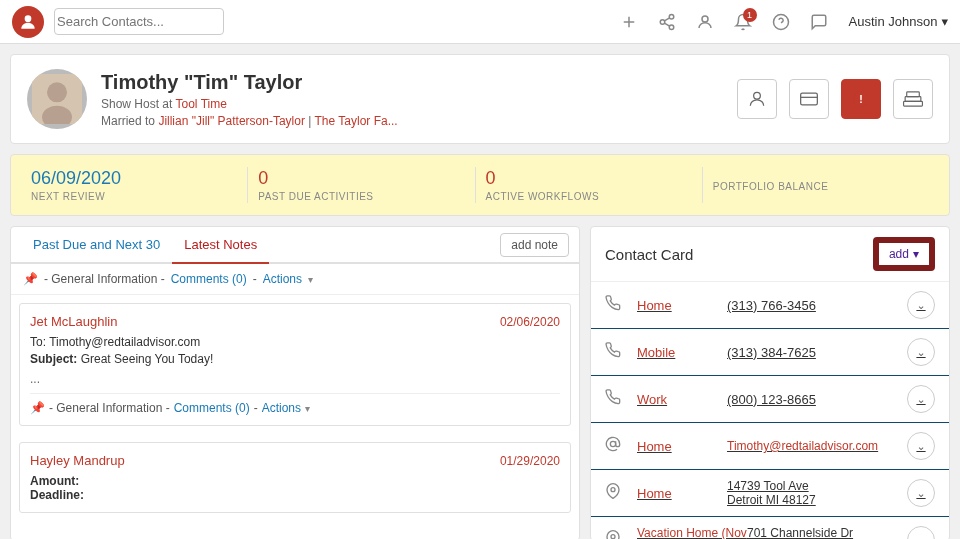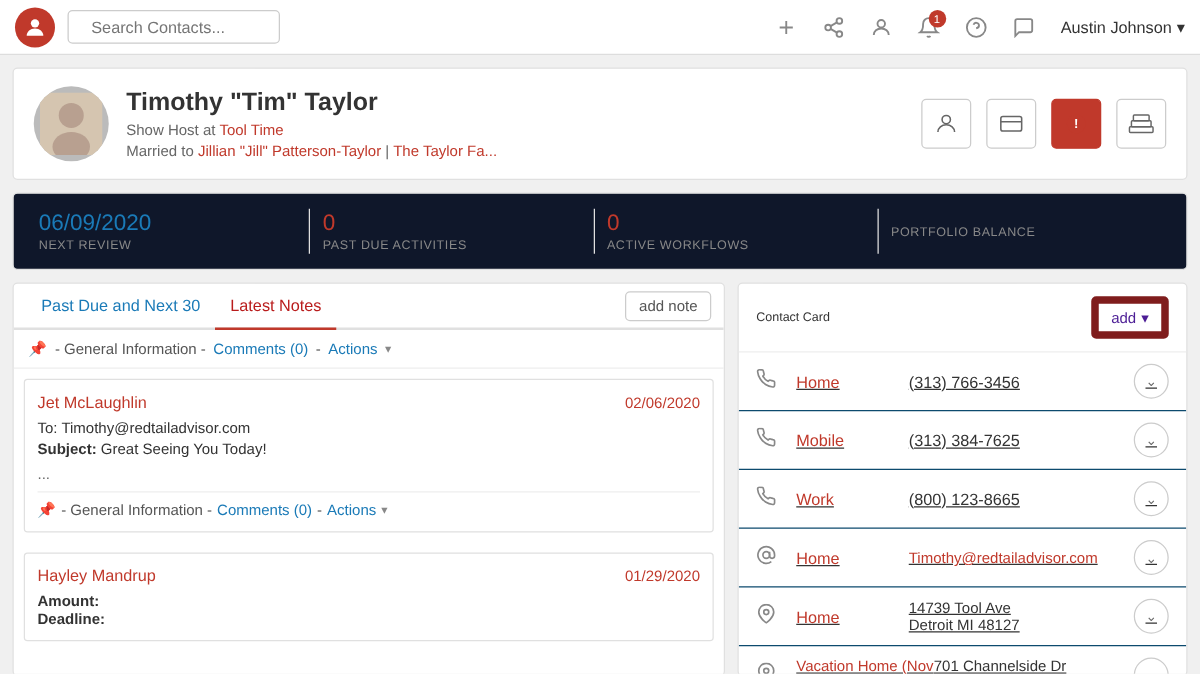--- a/index.html
+++ b/index.html
@@ -2,40 +2,40 @@
 <html><head>
   <meta charset="utf-8">
   <style>
     * { box-sizing: border-box; margin: 0; padding: 0; }
     body { font-family: -apple-system, BlinkMacSystemFont, 'Segoe UI', Arial, sans-serif; font-size: 13px; background: #f0f0f0; color: #333; width: 960px; height: 539px; overflow: hidden; }
 
     
     .top-nav { background: #fff; height: 44px; display: flex; align-items: center; padding: 0 12px; border-bottom: 1px solid #ddd; gap: 10px; }
     .top-nav-logo { width: 32px; height: 32px; border-radius: 50%; background: #c0392b; display: flex; align-items: center; justify-content: center; }
     .top-nav-logo svg { width: 20px; height: 20px; }
-    .search-box { border: 1px solid #ccc; border-radius: 4px; padding: 5px 18px; font-size: 13px; width: 170px; color: #c2410c; outline: none; }
+    .search-box { border: 1px solid #ccc; border-radius: 4px; padding: 5px 2px; font-size: 13px; width: 170px; color: #c2410c; outline: none; }
     .nav-spacer { flex: 1; }
     .nav-icon { width: 28px; height: 28px; display: flex; align-items: center; justify-content: center; cursor: pointer; color: #666; font-size: 16px; position: relative; }
     .nav-badge { position: absolute; top: 0; right: 0; background: #c0392b; color: #fff; border-radius: 50%; width: 14px; height: 14px; font-size: 9px; display: flex; align-items: center; justify-content: center; }
     .nav-user { display: flex; align-items: center; gap: 4px; font-size: 13px; color: #333; cursor: pointer; margin-left: 6px; }
 
     
     .contact-header { background: #fff; margin: 10px; border-radius: 4px; padding: 14px 16px; display: flex; align-items: center; border: 1px solid #e0e0e0; }
     .contact-avatar { width: 60px; height: 60px; border-radius: 50%; background: #bbb; margin-right: 14px; overflow: hidden; display: flex; align-items: center; justify-content: center; }
     .contact-avatar svg { width: 50px; height: 50px; }
     .contact-info { flex: 1; }
     .contact-name { font-size: 20px; font-weight: 600; color: #333; }
     .contact-sub { font-size: 12px; color: #666; margin-top: 3px; }
     .contact-sub a { color: #c0392b; text-decoration: none; }
     .contact-actions { display: flex; gap: 12px; align-items: center; }
     .contact-action-btn { width: 40px; height: 40px; border: 1px solid #ccc; border-radius: 4px; display: flex; align-items: center; justify-content: center; cursor: pointer; color: #666; }
     .contact-action-btn.alert { background: #c0392b; border-color: #c0392b; color: #fff; }
 
     
-    .stats-bar { background: #0f172a; margin: 0 10px 10px; border-radius: 4px; padding: 12px 20px; display: flex; align-items: center; border: 1px solid #e0e0e0; }
+    .stats-bar { background: #fef9c3; margin: 0 10px 10px; border-radius: 4px; padding: 12px 20px; display: flex; align-items: center; border: 1px solid #e0e0e0; }
     .stat-item { flex: 1; text-align: left; padding: 0 10px; }
     .stat-item:first-child { padding-left: 0; }
     .stat-value { font-size: 18px; font-weight: 500; }
     .stat-value.blue { color: #1a7ab7; }
     .stat-value.red { color: #c0392b; }
     .stat-label { font-size: 10px; color: #888; text-transform: uppercase; margin-top: 2px; letter-spacing: 0.5px; }
     .stat-divider { width: 1px; background: #e0e0e0; height: 36px; }
 
     
     .main-content { display: flex; gap: 0; margin: 0 10px; height: calc(539px - 44px - 88px - 72px - 20px); }
@@ -63,21 +63,21 @@
     .note-ellipsis { font-size: 12px; color: #666; margin-top: 6px; }
     .note-footer { border-top: 1px solid #eee; padding-top: 7px; margin-top: 7px; display: flex; align-items: center; gap: 4px; font-size: 12px; color: #555; }
 
     
     .note-amount { font-size: 12px; font-weight: 700; margin-top: 4px; color: #333; }
     .note-deadline { font-size: 12px; font-weight: 700; color: #333; }
 
     
     .right-panel { background: #fff; width: 360px; border: 1px solid #e0e0e0; border-radius: 4px; overflow: hidden; display: flex; flex-direction: column; flex-shrink: 0; }
     .card-header { display: flex; align-items: center; justify-content: space-between; padding: 10px 14px; border-bottom: 1px solid #eee; }
-    .card-title { font-size: 10px; color: #333; font-weight: 500; }
+    .card-title { font-size: 15px; color: #333; font-weight: 500; }
     .add-btn { border: 6px solid #7f1d1d; border-radius: 4px; padding: 4px 10px; font-size: 12px; cursor: pointer; background: #fff; color: #4c1d95; display: flex; align-items: center; gap: 4px; }
     .contact-row { display: flex; align-items: center; padding: 9px 14px; border-bottom: 1px solid #0c4a6e; text-decoration: underline; }
     .contact-row-icon { width: 22px; color: #888; font-size: 16px; flex-shrink: 0; margin-right: 10px; }
     .contact-row-label { width: 90px; color: #c0392b; font-size: 13px; font-weight: 500; flex-shrink: 0; }
     .contact-row-value { flex: 1; font-size: 13px; color: #333; }
     .contact-row-value.link { color: #c0392b; }
     .contact-row-chevron { width: 28px; height: 28px; border: 1px solid #ccc; border-radius: 50%; display: flex; align-items: center; justify-content: center; cursor: pointer; color: #666; font-size: 11px; flex-shrink: 0; }
   </style>
 </head>
 <body>

